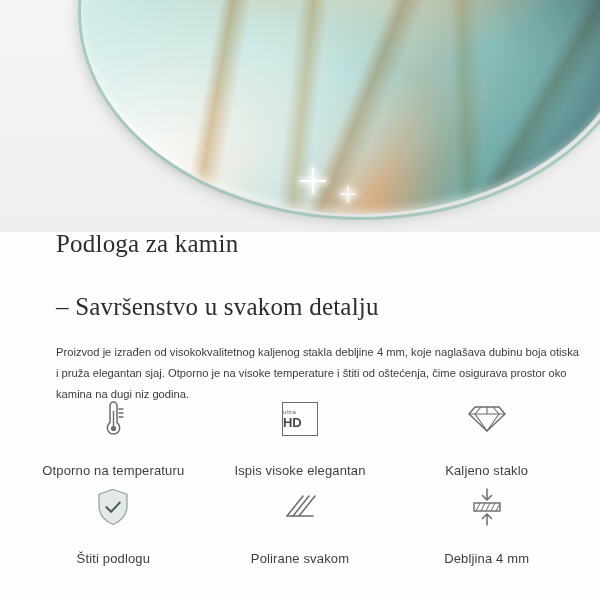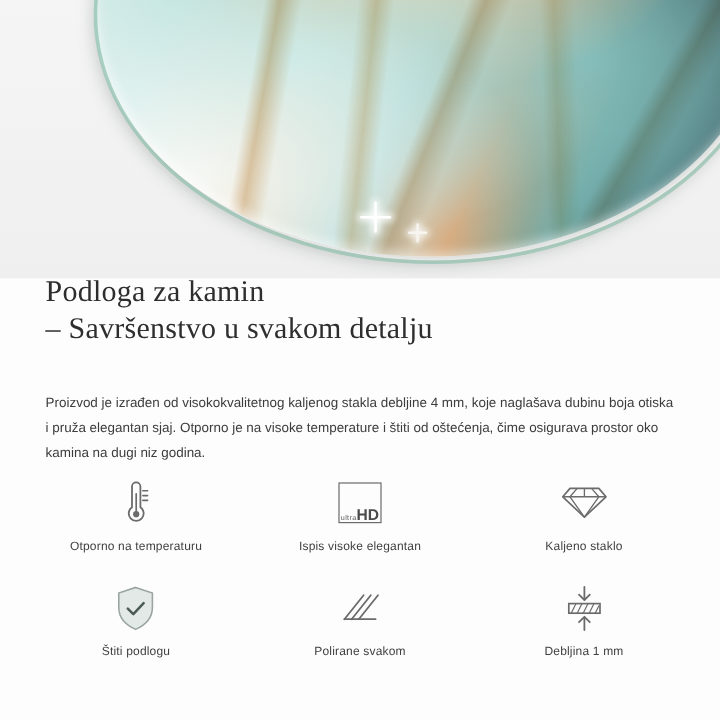--- a/index.html
+++ b/index.html
@@ -93,36 +93,36 @@
     box-shadow: 0 0 6px 2px rgba(255,255,255,0.9);
   }
   .sparkle::before { left: 50%; top: 0; width: 2px; height: 100%; transform: translateX(-50%); }
   .sparkle::after  { top: 50%; left: 0; height: 2px; width: 100%; transform: translateY(-50%); }
   .sp1 { left: 300px; top: 168px; width: 26px; height: 26px; }
   .sp2 { left: 340px; top: 186px; width: 16px; height: 16px; opacity: .85; }
 
   
   .content {
     position: absolute;
-    left: 38px;
+    left: 56px;
     top: 228px;
     width: 528px;
   }
   .headline {
     font-family: "Liberation Serif", serif;
     font-size: 25px;
     line-height: 31px;
     color: #2e2e2e;
     font-weight: 400;
     letter-spacing: .2px;
     margin: 0;
   }
-  .headline .l2 { display: block; }
+  .headline .l2 { display: block; margin-top: 32px; }
   .paragraph {
-    margin: 36px 0 0 0;
+    margin: 20px 0 0 0;
     font-size: 11.2px;
     line-height: 21px;
     color: #3c3c3c;
     max-width: 524px;
   }
 
   
   .features {
     position: absolute;
     left: 20px;
@@ -140,33 +140,33 @@
     align-items: center;
     justify-content: flex-start;
   }
   .feature .glyph {
     height: 46px;
     display: flex;
     align-items: center;
     justify-content: center;
   }
   .feature .caption {
-    margin-top: 8px;
-    font-size: 10px;
+    margin-top: 21px;
+    font-size: 13px;
     color: #3f3f3f;
     letter-spacing: .15px;
     text-align: center;
   }
   .hd-box {
     width: 34px;
     height: 32px;
     border: 1.6px solid #6b6b6b;
     display: flex;
-    flex-direction: row;
-    align-items: flex-end;
+    flex-direction: column;
+    align-items: flex-start;
     justify-content: center;
     line-height: 1;
   }
   .hd-box .u { font-size: 6px; color: #5d5d5d; letter-spacing: .3px; }
   .hd-box .h { font-size: 13px; font-weight: 700; color: #4a4a4a; margin-top: 1px; }
 </style>
 </head>
 <body>
 
 <div id="page">
@@ -249,17 +249,17 @@
       <div class="glyph">
         <svg width="40" height="42" viewBox="0 0 40 42" fill="none" stroke="#6b6b6b" stroke-width="1.5" stroke-linecap="round">
           <path d="M20 3v10"></path>
           <path d="M15.5 9.5 20 14l4.5-4.5" stroke-linejoin="round"></path>
           <path d="M20 39V29"></path>
           <path d="M15.5 32.5 20 28l4.5 4.5" stroke-linejoin="round"></path>
           <rect x="7" y="17" width="26" height="8" stroke-width="1.4"></rect>
           <path d="M9 25l4-8M14 25l4-8M19 25l4-8M24 25l4-8M29 25l3-6" stroke-width="1"></path>
         </svg>
       </div>
-      <div class="caption">Debljina 1 mm</div>
+      <div class="caption">Debljina 4 mm</div>
     </div>
 
   </div>
 </div>
 
 </body></html>

